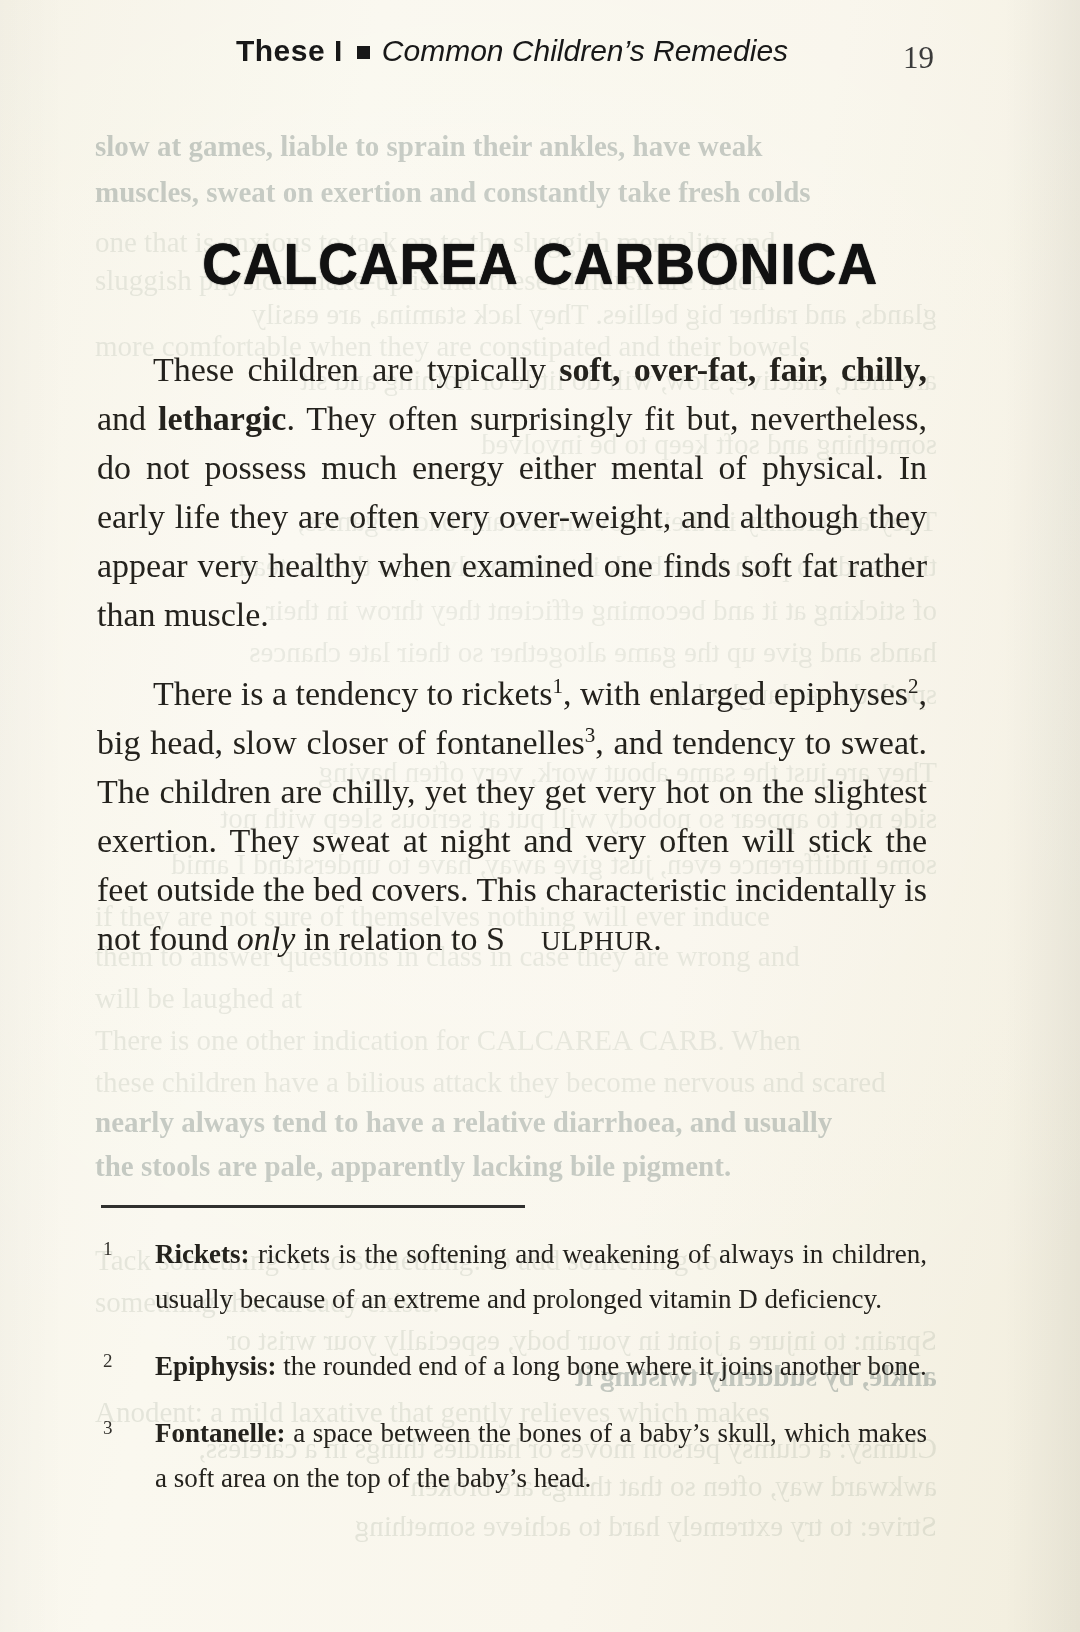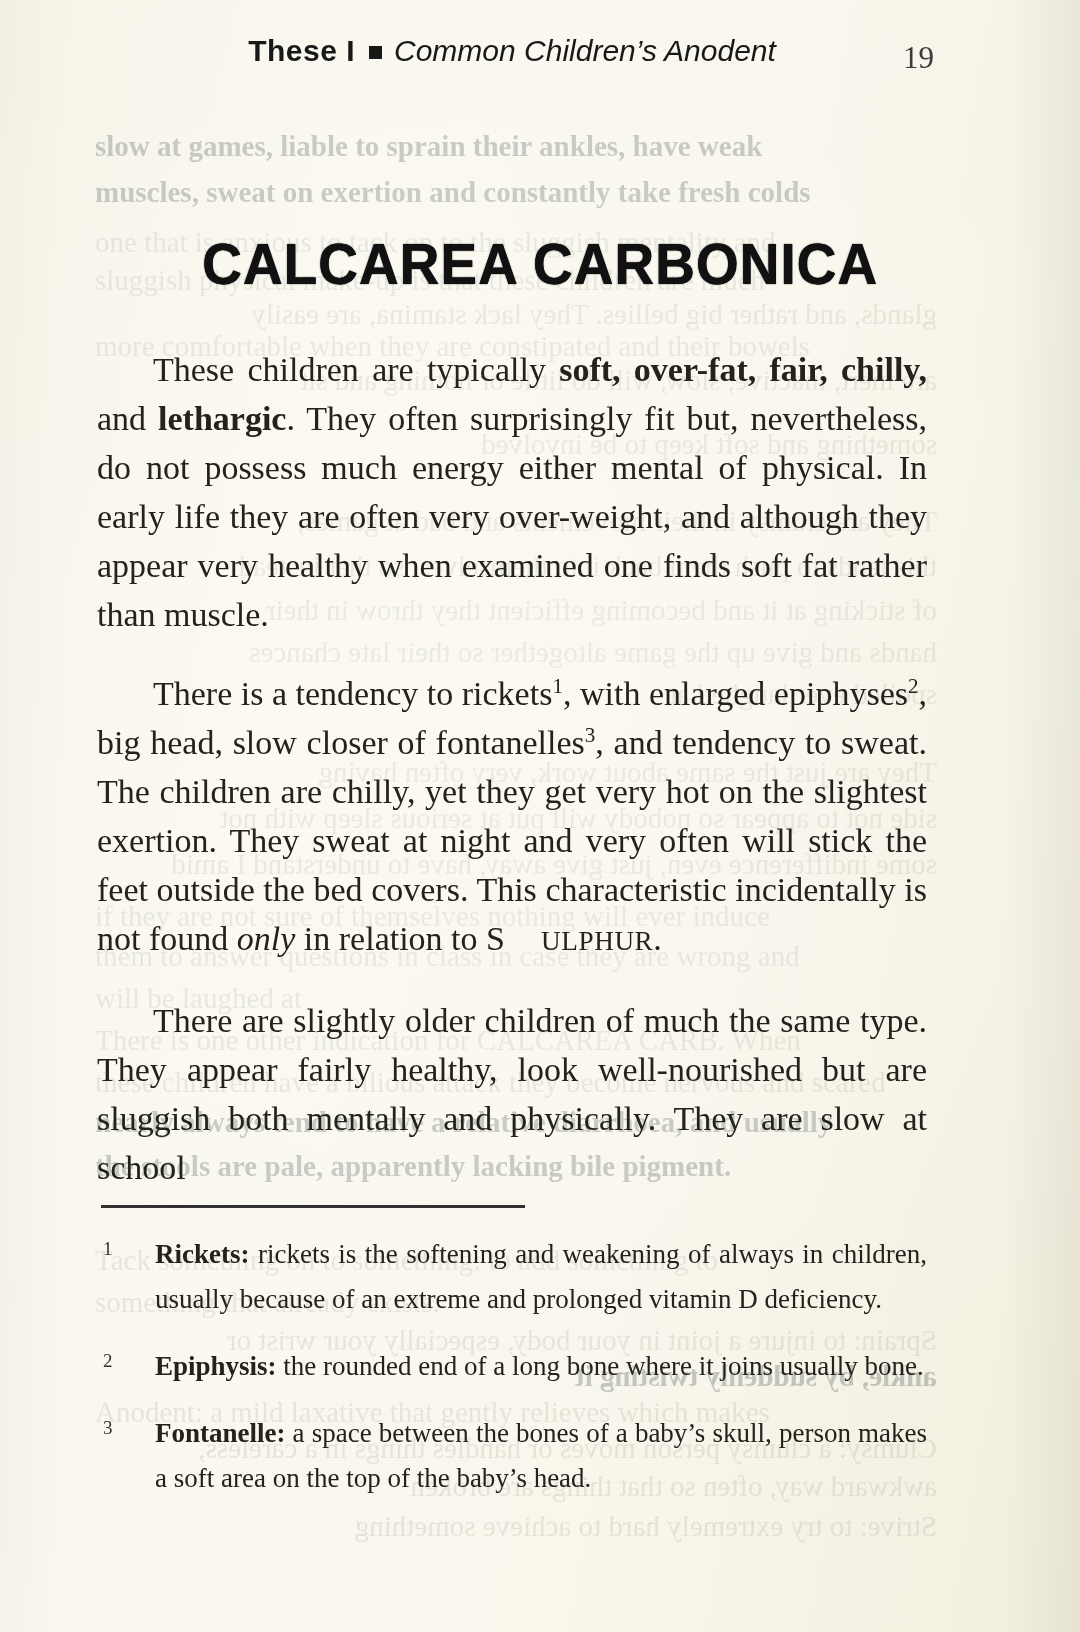--- a/index.html
+++ b/index.html
@@ -111,42 +111,41 @@
       <div class="ghost mirror" style="top: 1324px;">Sprain: to injure a joint in your body, especially your wrist or</div>
       <div class="ghost mirror dark" style="top: 1360px;">ankle, by suddenly twisting it</div>
       <div class="ghost" style="top: 1396px;">Anodent: a mild laxative that gently relieves which makes</div>
       <div class="ghost mirror" style="top: 1432px;">Clumsy: a clumsy person moves or handles things in a careless,</div>
       <div class="ghost mirror" style="top: 1470px;">awkward way, often so that things are broken</div>
       <div class="ghost mirror" style="top: 1510px;">Strive: to try extremely hard to achieve something</div>
     </div>
 
   <div class="header">
     <div class="header-center">
-      <span class="header-section">These I</span><span class="header-sep"></span><span class="header-title">Common Children’s Anodent</span>
+      <span class="header-section">These I</span><span class="header-sep"></span><span class="header-title">Common Children’s Remedies</span>
     </div>
     <div class="page-number">19</div>
   </div>
 
   <div class="remedy-title">CALCAREA CARBONICA</div>
 
   <div class="body-text">
     <p><span>These children are typically </span><span class="seg-b">soft, over-fat, fair, chilly,</span><span> and </span><span class="seg-b">lethargic</span><span>. They often surprisingly fit but, nevertheless, do not possess much energy either mental of physical. In early life they are often very over-weight, and although they appear very healthy when examined one finds soft fat rather than muscle.</span></p>
     <p><span>There is a tendency to rickets</span><span class="seg-sup">1</span><span>, with enlarged epiphyses</span><span class="seg-sup">2</span><span>, big head, slow closer of fontanelles</span><span class="seg-sup">3</span><span>, and tendency to sweat. The children are chilly, yet they get very hot on the slightest exertion. They sweat at night and very often will stick the feet outside the bed covers. This characteristic incidentally is not found </span><span class="seg-i">only</span><span> in relation to S</span><span class="seg-sc">ULPHUR</span><span>.</span></p>
-    <p><span>There are slightly older children of much the same type. They appear fairly healthy, look well-nourished but are sluggish both mentally and physically. They are slow at school</span></p>
   </div>
 
   <div class="footnotes">
     <div class="fn-divider"></div>
 
     <div class="fn">
       <span class="fn-marker">1</span><span class="fn-term">Rickets:</span><span> rickets is the softening and weakening of always in children, usually because of an extreme and prolonged vitamin D deficiency.</span>
     </div>
 
     <div class="fn">
-      <span class="fn-marker">2</span><span class="fn-term">Epiphysis:</span><span> the rounded end of a long bone where it joins usually bone.</span>
+      <span class="fn-marker">2</span><span class="fn-term">Epiphysis:</span><span> the rounded end of a long bone where it joins another bone.</span>
     </div>
 
     <div class="fn">
-      <span class="fn-marker">3</span><span class="fn-term">Fontanelle:</span><span> a space between the bones of a baby’s skull, person makes a soft area on the top of the baby’s head.</span>
+      <span class="fn-marker">3</span><span class="fn-term">Fontanelle:</span><span> a space between the bones of a baby’s skull, which makes a soft area on the top of the baby’s head.</span>
     </div>
   </div>
 
 </div>
 
 </body></html>

